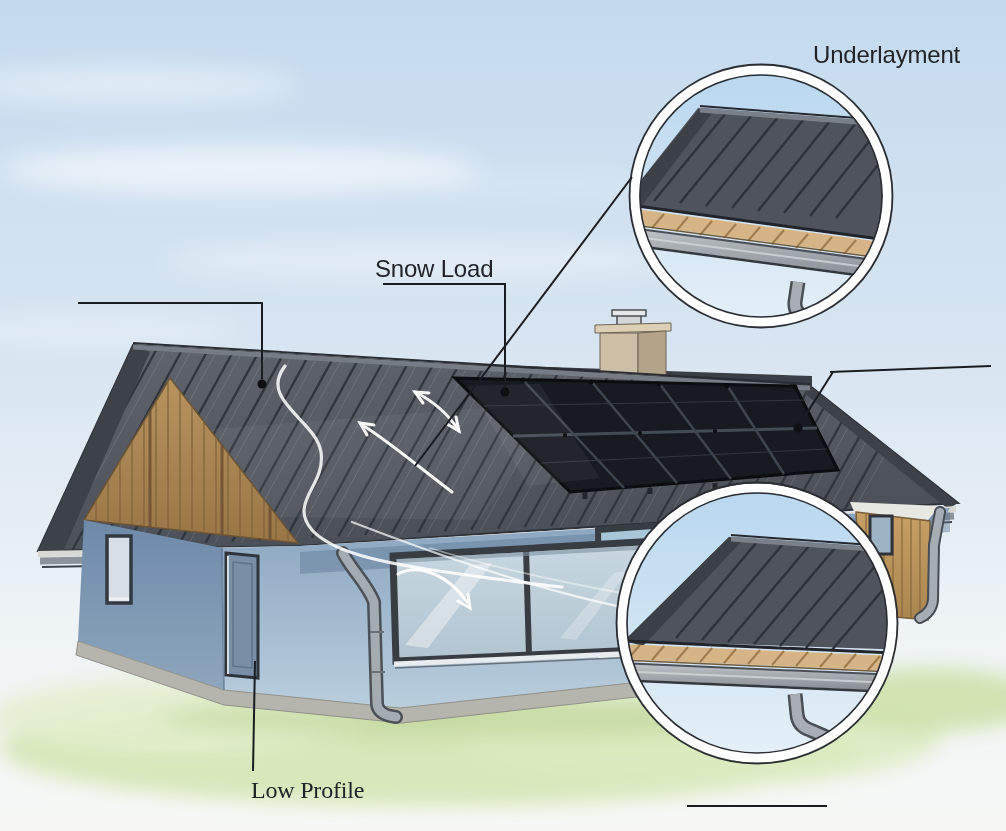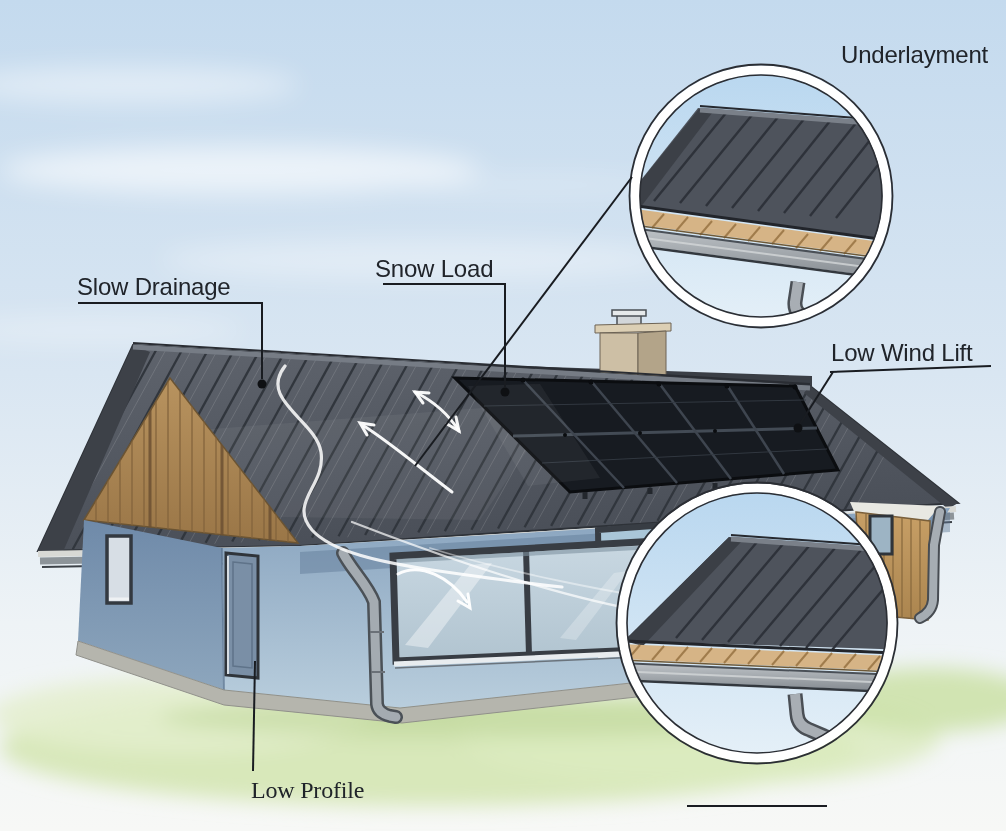--- a/index.html
+++ b/index.html
@@ -406,19 +406,17 @@
     <path d="M255,661 L253,771"></path>
     <path d="M687,806 L827,806"></path>
   </g>
   <g fill="#0e1013">
     <circle cx="262" cy="384" r="4.5"></circle>
     <circle cx="505" cy="392" r="4.5"></circle>
     <circle cx="798" cy="428" r="4.5"></circle>
   </g>
 </svg>
 
-<div class="label" style="left:813px;top:42px;margin-left:28px;">Underlayment</div>
-<div class="label" style="left:77px;top:274px;">Slow Drainage</div>
+<div class="label" style="left:813px;top:42px;">Underlayment</div>
 <div class="label" style="left:375px;top:256px;">Snow Load</div>
-<div class="label" style="left:831px;top:340px;">Low Wind Lift</div>
 <div class="label" style="left:251px;top:778px;font-family:Liberation Serif, serif;">Low Profile</div>
 
 </div>
 
 </body></html>

